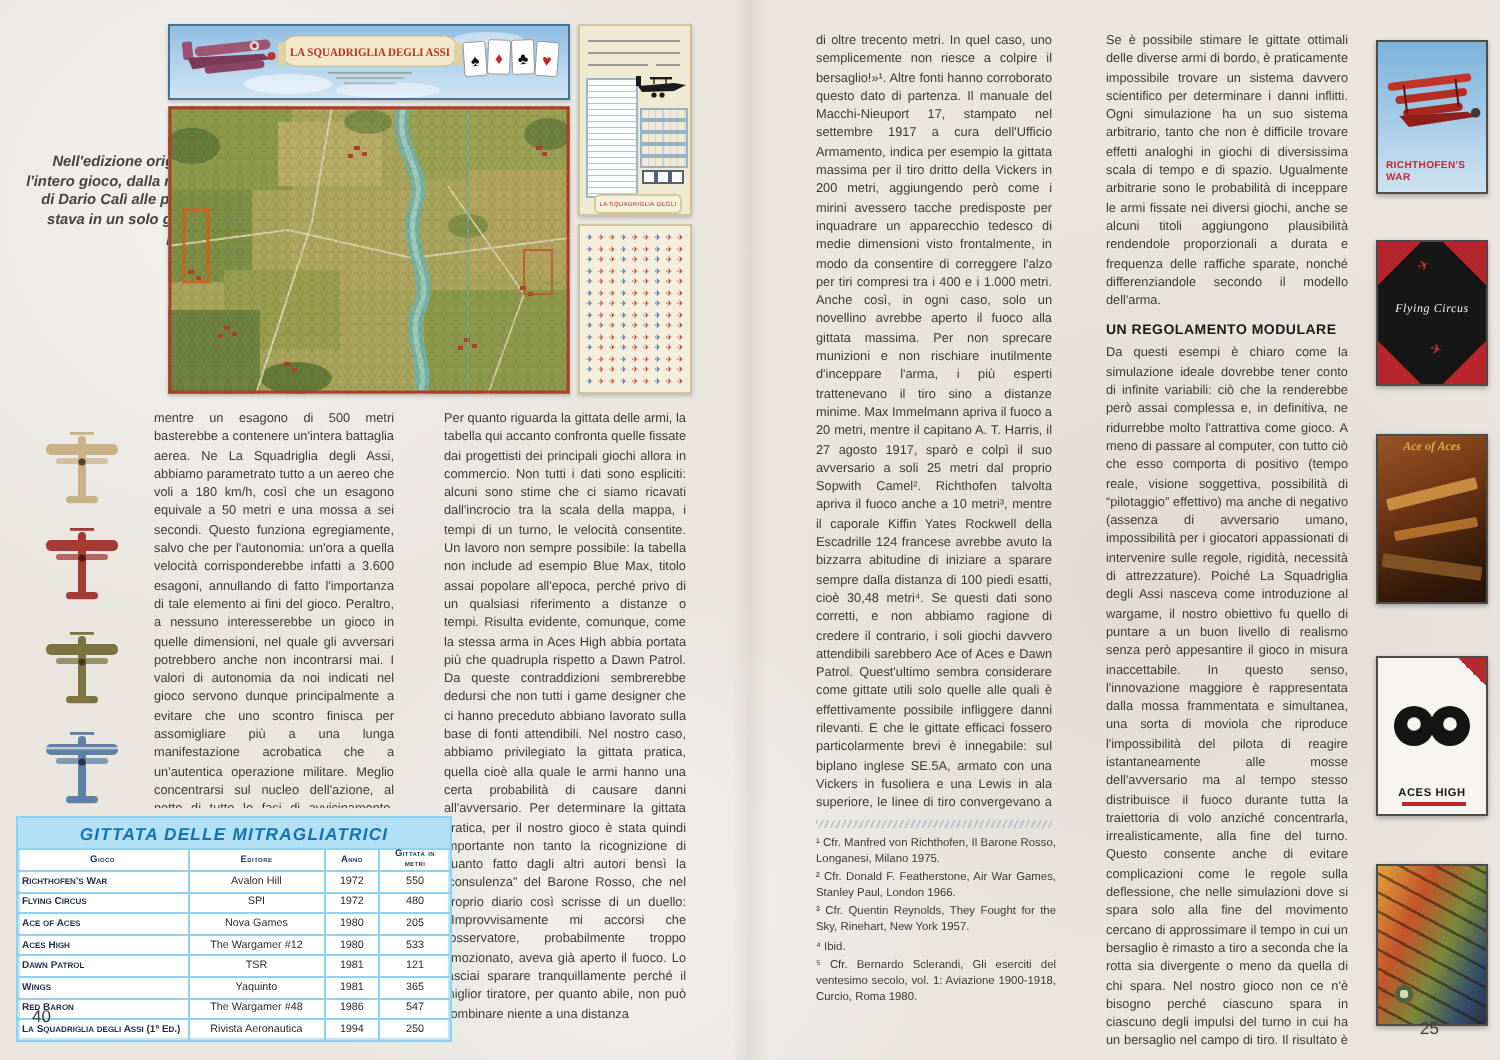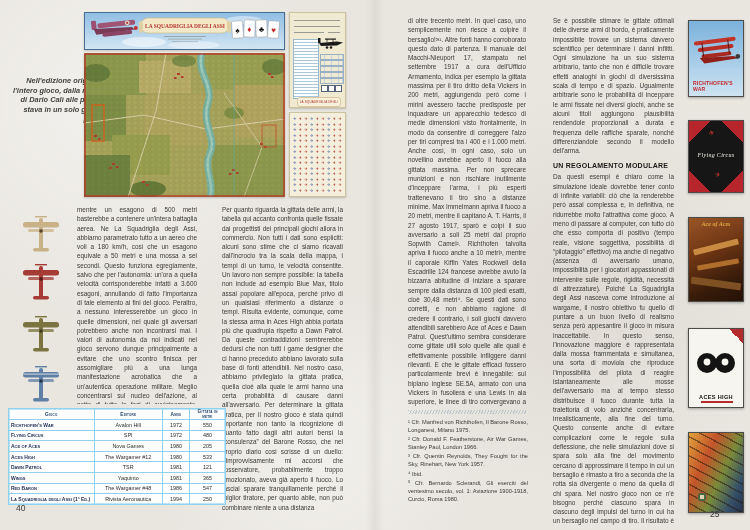--- a/index.html
+++ b/index.html
@@ -387,20 +387,23 @@
         <span class="cred">✈</span>
       </div>
   </div>
 
   <div class="abs bodytext" style="left:77px;top:205px;width:120px;height:199px;">mentre un esagono di 500 metri basterebbe a contenere un'intera battaglia aerea. Ne La Squadriglia degli Assi, abbiamo parametrato tutto a un aereo che voli a 180 km/h, così che un esagono equivale a 50 metri e una mossa a sei secondi. Questo funziona egregiamente, salvo che per l'autonomia: un'ora a quella velocità corrisponderebbe infatti a 3.600 esagoni, annullando di fatto l'importanza di tale elemento ai fini del gioco. Peraltro, a nessuno interesserebbe un gioco in quelle dimensioni, nel quale gli avversari potrebbero anche non incontrarsi mai. I valori di autonomia da noi indicati nel gioco servono dunque principalmente a evitare che uno scontro finisca per assomigliare più a una lunga manifestazione acrobatica che a un'autentica operazione militare. Meglio concentrarsi sul nucleo dell'azione, al netto di tutte le fasi di avvicinamento, ricerca dell'obiettivo e ritorno alla base.</div>
   <div class="abs bodytext" style="left:222px;top:205px;width:121px;height:321px;">Per quanto riguarda la gittata delle armi, la tabella qui accanto confronta quelle fissate dai progettisti dei principali giochi allora in commercio. Non tutti i dati sono espliciti: alcuni sono stime che ci siamo ricavati dall'incrocio tra la scala della mappa, i tempi di un turno, le velocità consentite. Un lavoro non sempre possibile: la tabella non include ad esempio Blue Max, titolo assai popolare all'epoca, perché privo di un qualsiasi riferimento a distanze o tempi. Risulta evidente, comunque, come la stessa arma in Aces High abbia portata più che quadrupla rispetto a Dawn Patrol. Da queste contraddizioni sembrerebbe dedursi che non tutti i game designer che ci hanno preceduto abbiano lavorato sulla base di fonti attendibili. Nel nostro caso, abbiamo privilegiato la gittata pratica, quella cioè alla quale le armi hanno una certa probabilità di causare danni all'avversario. Per determinare la gittata pratica, per il nostro gioco è stata quindi importante non tanto la ricognizione di quanto fatto dagli altri autori bensì la “consulenza” del Barone Rosso, che nel proprio diario così scrisse di un duello: «Improvvisamente mi accorsi che l'osservatore, probabilmente troppo emozionato, aveva già aperto il fuoco. Lo lasciai sparare tranquillamente perché il miglior tiratore, per quanto abile, non può combinare niente a una distanza</div>
 
   <div class="abs" style="left:8px;top:408px;">
     <table class="gittata">
       <tbody>
+          <tr>
+            <td class="tbl-title" colspan="4">GITTATA DELLE MITRAGLIATRICI</td>
+          </tr>
       <tr>
         <th class="th" style="width:90px;">Gioco</th>
         <th class="th" style="width:70px;">Editore</th>
         <th class="th" style="width:24px;">Anno</th>
         <th class="th" style="width:34px;">Gittata in metri</th>
       </tr>
       <tr>
         <td class="td-game">Richthofen's War</td>
             <td class="td-ed">Avalon Hill</td>
         <td class="td-n">1972</td>

